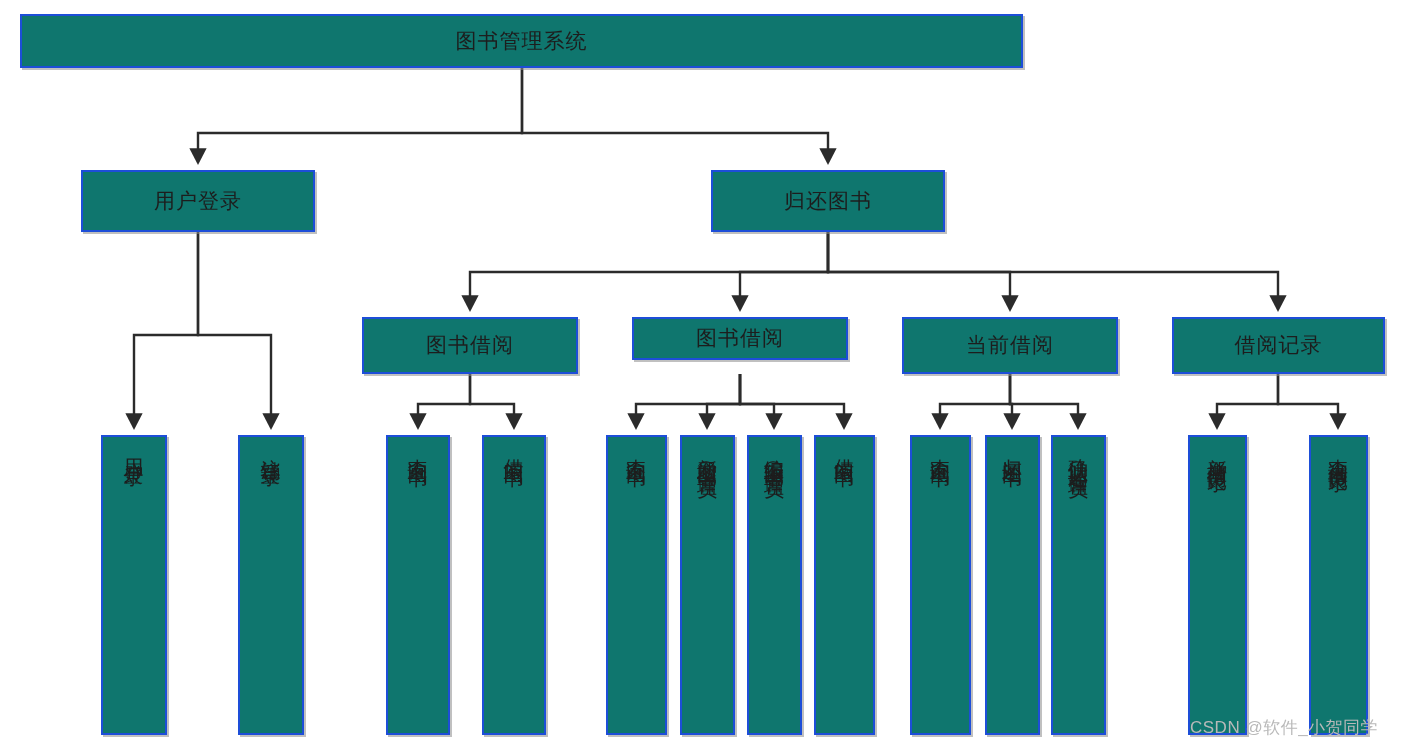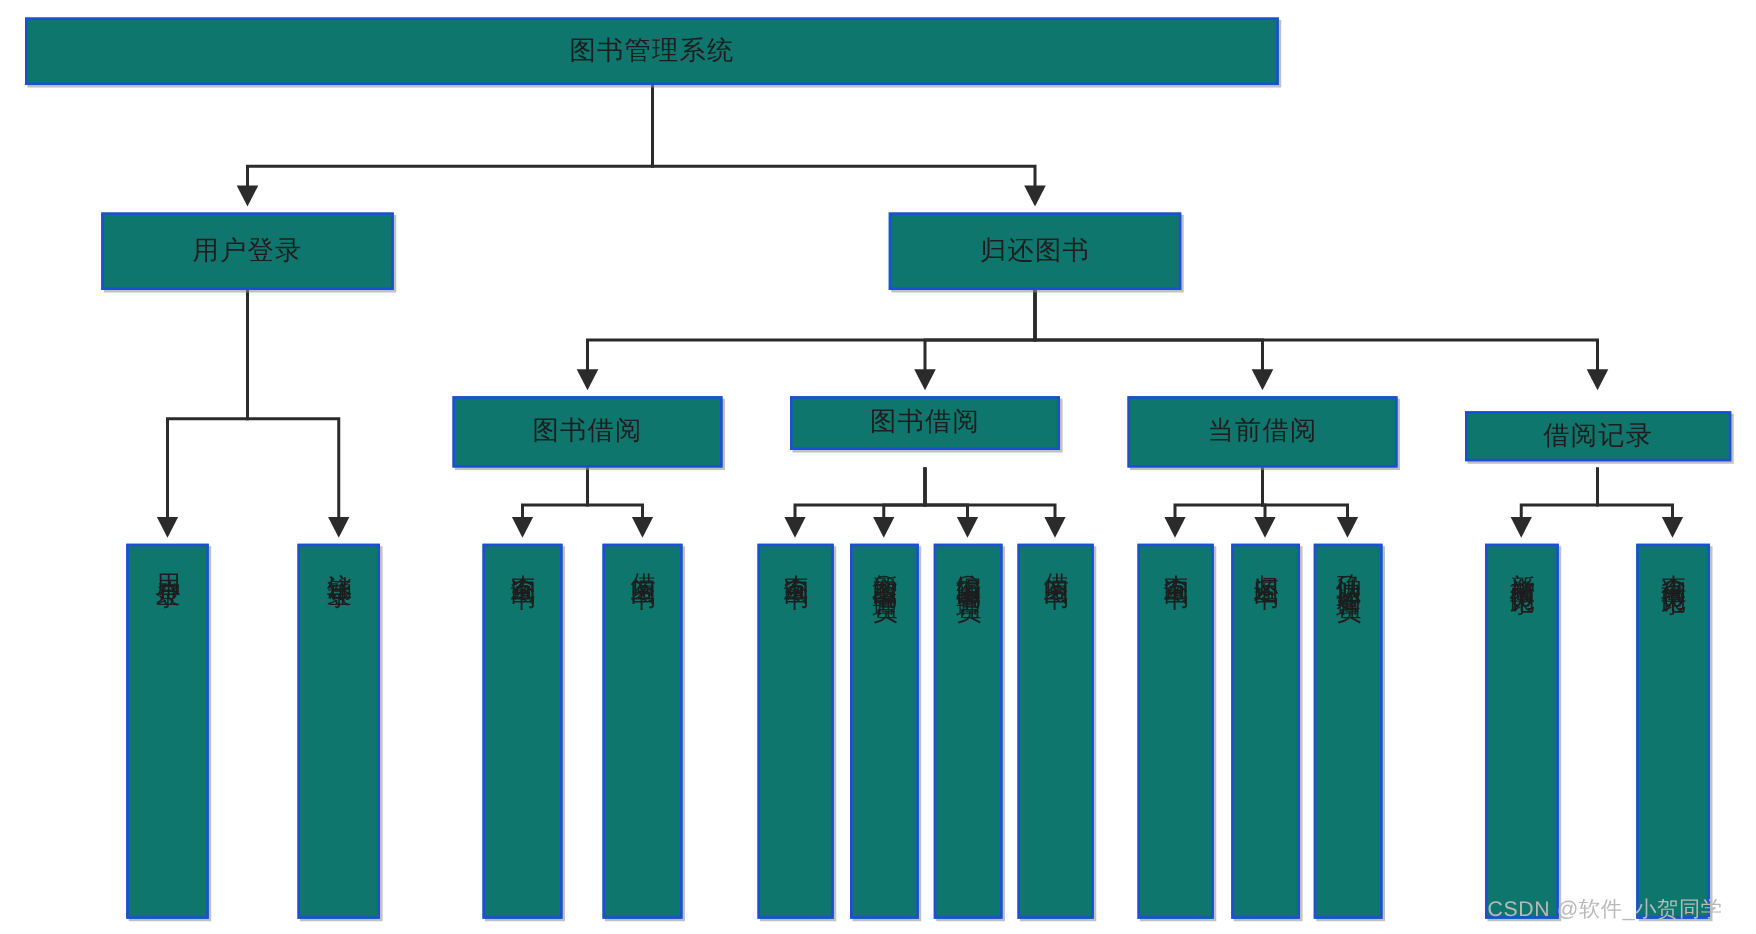--- a/index.html
+++ b/index.html
@@ -118,21 +118,21 @@
       </div>
       <div class="node horiz" style="left: 362px; top: 317px; width: 216px; height: 57px;">
         <span class="lbl">图书借阅</span>
       </div>
       <div class="node horiz" style="left: 632px; top: 317px; width: 216px; height: 43px;">
         <span class="lbl">图书借阅</span>
       </div>
       <div class="node horiz" style="left: 902px; top: 317px; width: 216px; height: 57px;">
         <span class="lbl">当前借阅</span>
       </div>
-      <div class="node horiz" style="left: 1172px; top: 317px; width: 213px; height: 40px; margin-top: 12px;">
+      <div class="node horiz" style="left: 1172px; top: 317px; width: 213px; height: 57px;">
         <span class="lbl">借阅记录</span>
       </div>
       <div class="node vert" style="left: 101px; top: 435px; width: 66px; height: 300px;">
         <span class="lbl">用户登录</span>
       </div>
       <div class="node vert" style="left: 238px; top: 435px; width: 66px; height: 300px;">
         <span class="lbl">注销登录</span>
       </div>
       <div class="node vert" style="left: 386px; top: 435px; width: 64px; height: 300px;">
         <span class="lbl">查询图书</span>

